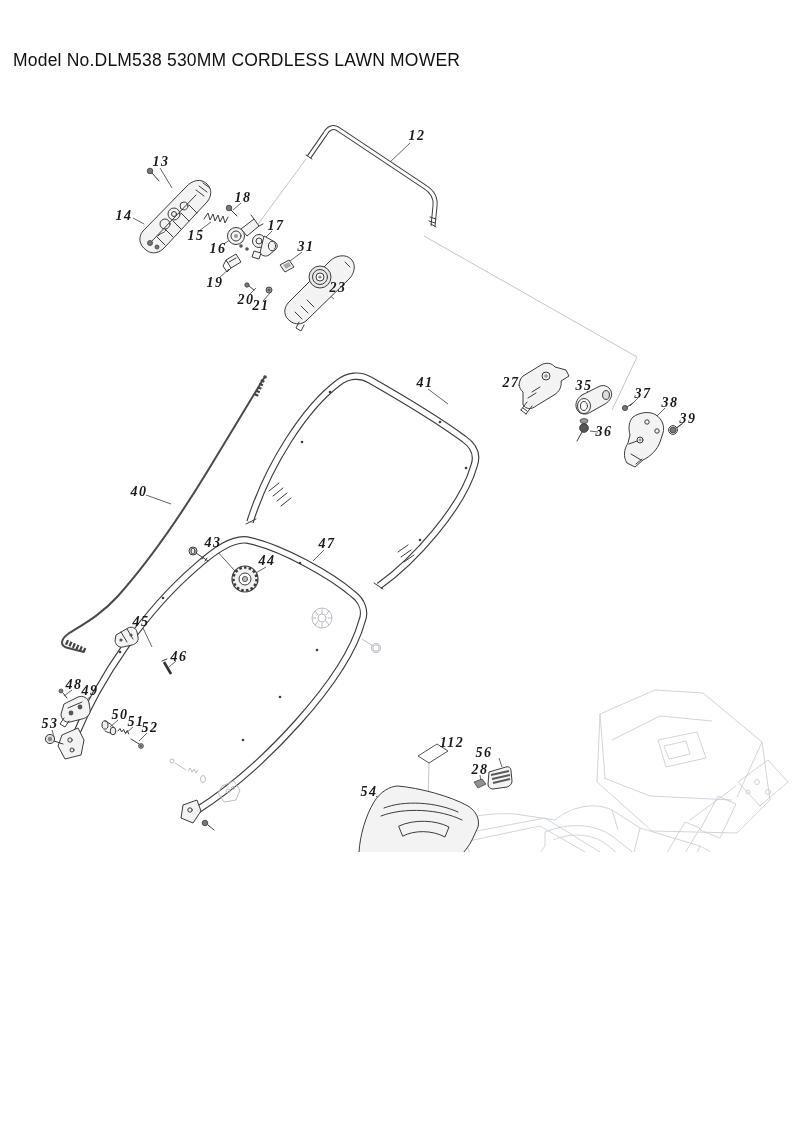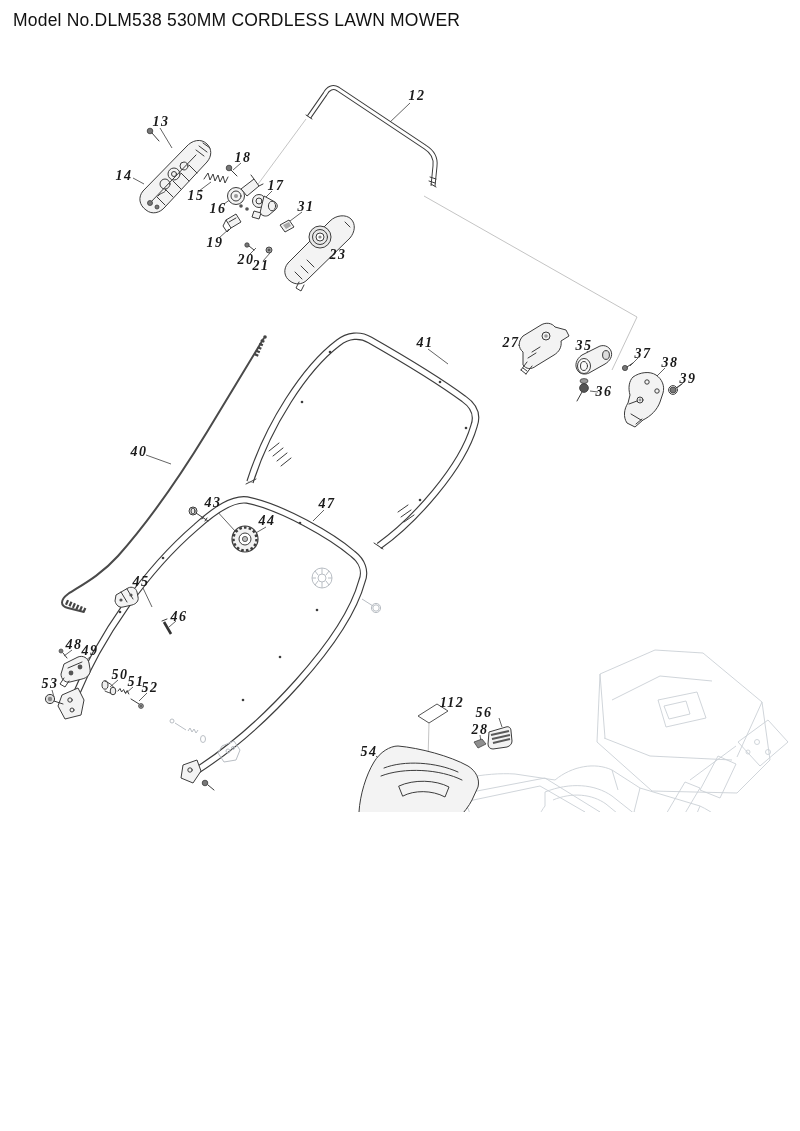--- a/index.html
+++ b/index.html
@@ -1,17 +1,17 @@
 <!DOCTYPE html>
 <html><head>
 <meta charset="utf-8">
 <style>
   html,body{margin:0;padding:0;background:#fff;}
   .page{position:relative;width:800px;height:812px;background:#fff;overflow:hidden;
-        font-family:"Liberation Sans",sans-serif;}
+        font-family:"Liberation Sans",sans-serif;margin-top:40px;}
   .title{position:absolute;left:13px;top:10px;font-size:17.5px;font-weight:500;color:#111;
          letter-spacing:.2px;white-space:nowrap;}
   .art{position:absolute;left:0;top:0;}
   .plabel{position:absolute;transform:translate(-50%,-50%);
           font-family:"Liberation Serif",serif;font-style:italic;font-weight:600;
           font-size:14px;letter-spacing:1.5px;color:#1a1a1a;white-space:nowrap;}
   
   .ink{stroke:#3c3c3c;fill:none;stroke-width:1;stroke-linejoin:round;stroke-linecap:round;}
   .ghost{stroke:#cbd0d6;fill:none;stroke-width:.9;stroke-linejoin:round;}
   .tube-out{stroke:#3d3d3d;stroke-width:7.5;fill:none;stroke-linecap:butt;stroke-linejoin:round;}
@@ -335,21 +335,21 @@
       <div class="plabel" style="left: 161px; top: 122px;">13</div>
       <div class="plabel" style="left: 124px; top: 176px;">14</div>
       <div class="plabel" style="left: 196px; top: 196px;">15</div>
       <div class="plabel" style="left: 218px; top: 209px;">16</div>
       <div class="plabel" style="left: 276px; top: 186px;">17</div>
       <div class="plabel" style="left: 243px; top: 158px;">18</div>
       <div class="plabel" style="left: 215px; top: 243px; text-align: right;">19</div>
       <div class="plabel" style="left: 246px; top: 260px;">20</div>
       <div class="plabel" style="left: 261px; top: 266px;">21</div>
       <div class="plabel" style="left: 306px; top: 207px;">31</div>
-      <div class="plabel" style="left: 338px; top: 255px;">23</div>
+      <div class="plabel" style="left: 338px; top: 248px;">23</div>
       <div class="plabel" style="left: 511px; top: 343px;">27</div>
       <div class="plabel" style="left: 584px; top: 346px;">35</div>
       <div class="plabel" style="left: 604px; top: 392px;">36</div>
       <div class="plabel" style="left: 643px; top: 354px;">37</div>
       <div class="plabel" style="left: 670px; top: 363px;">38</div>
       <div class="plabel" style="left: 688px; top: 379px;">39</div>
       <div class="plabel" style="left: 139px; top: 452px;">40</div>
       <div class="plabel" style="left: 425px; top: 343px;">41</div>
       <div class="plabel" style="left: 213px; top: 503px;">43</div>
       <div class="plabel" style="left: 267px; top: 521px;">44</div>

